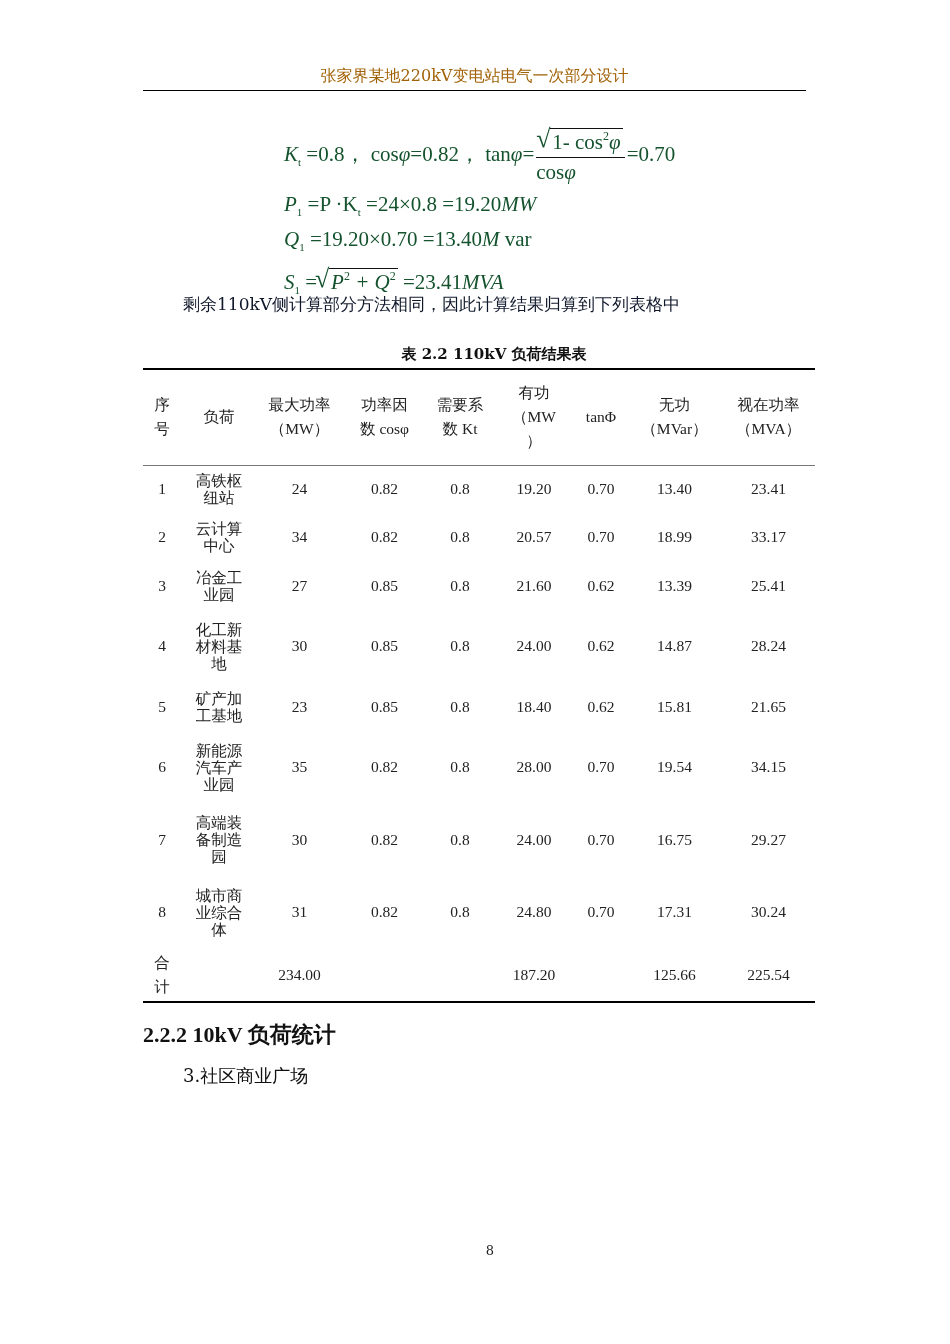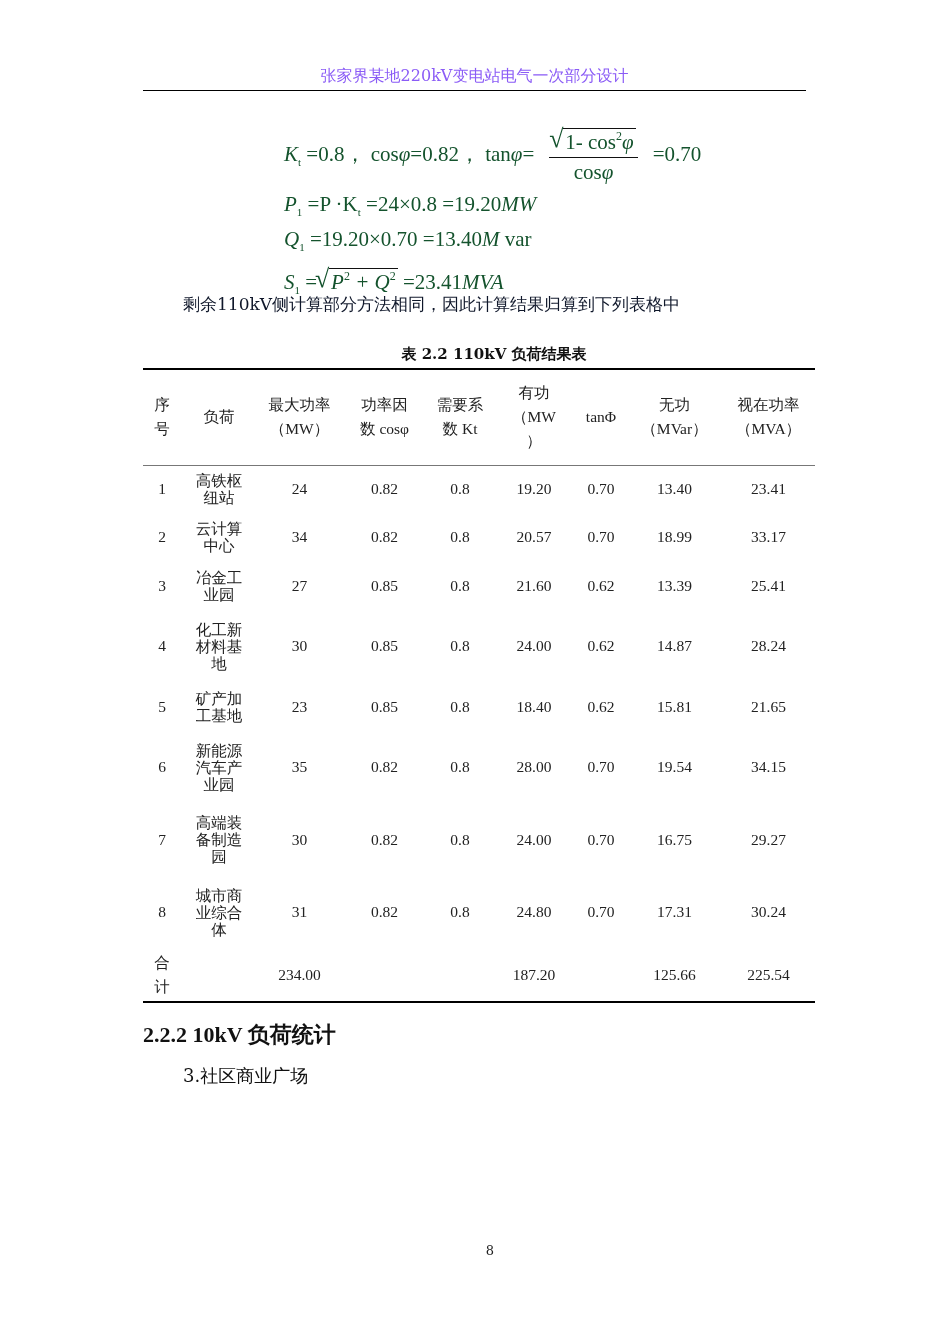--- a/index.html
+++ b/index.html
@@ -1,26 +1,26 @@
 <!DOCTYPE html>
 <html><head>
   <meta charset="utf-8">
   <style>
     html, body { margin: 0; padding: 0; background: #ffffff; }
     body { width: 950px; height: 1344px; position: relative; overflow: hidden;
            font-family: "DejaVu Serif", "Liberation Serif", serif; color: #111; }
     .header-title { position: absolute; left: 143px; top: 66px; width: 663px; text-align: center;
-                    font-size: 16px; color: #8b5cf6; }
+                    font-size: 16px; color: #a16207; }
     .header-rule { position: absolute; left: 143px; top: 90px; width: 663px; height: 0; border-top: 1.5px solid #000; }
 
     .formula { position: absolute; font-family: "Liberation Serif", serif; font-size: 21px; color: #14532d; white-space: nowrap; }
     .formula i { font-style: italic; }
     .formula sub { font-size: 11px; vertical-align: -5px; }
     .formula sup { font-size: 12px; vertical-align: 9px; }
-    .frac { display: inline-block; vertical-align: middle; text-align: center; margin: 0 15px; }
+    .frac { display: inline-block; vertical-align: middle; margin: 0 2px; }
     .frac .num { display: block; border-bottom: 1px solid #111; padding: 0 2px 2px 2px; }
     .frac .den { display: block; padding-top: 2px; }
     .sqrt { display: inline-block; position: relative; padding-left: 12px; }
     .sqrt::before { content: "√"; position: absolute; left: -2px; top: -4px; font-size: 26px; }
     .sqrt .rad { border-top: 1px solid #111; padding: 0 2px; display: inline-block; }
 
     .para { position: absolute; left: 183px; top: 293px; font-size: 17px; color: #0f172a; white-space: nowrap; }
     .caption { position: absolute; left: 158px; top: 345px; width: 672px; text-align: center; font-size: 15px; font-weight: bold; }
 
     .tbl { position: absolute; left: 143px; top: 368px; width: 672px; border-collapse: collapse; font-family: "Liberation Serif", serif; font-size: 15.5px; color: #222; }

